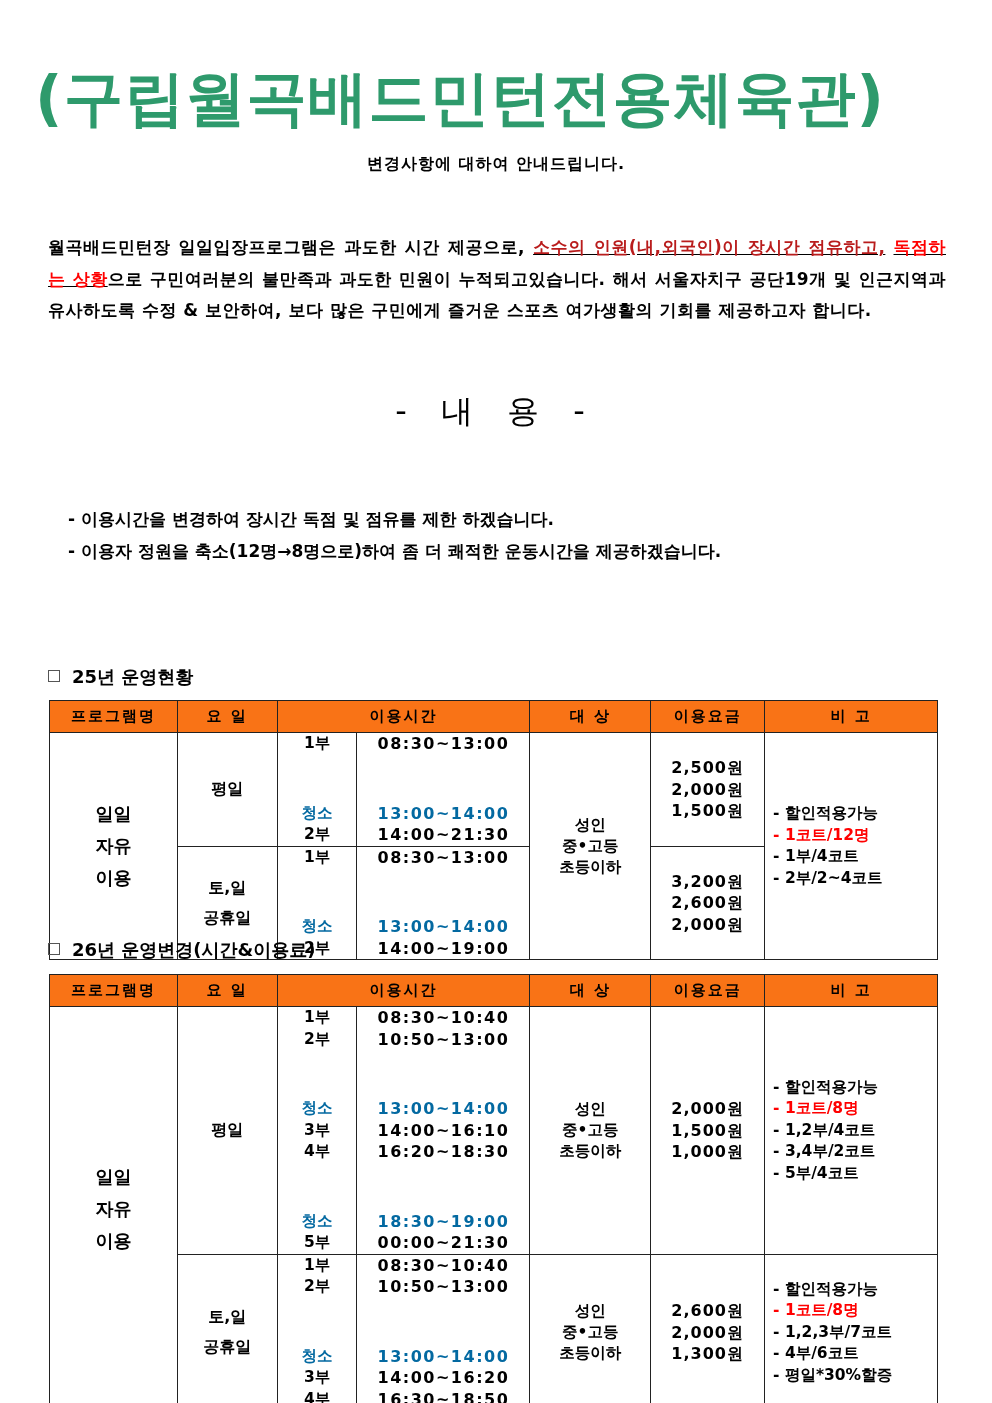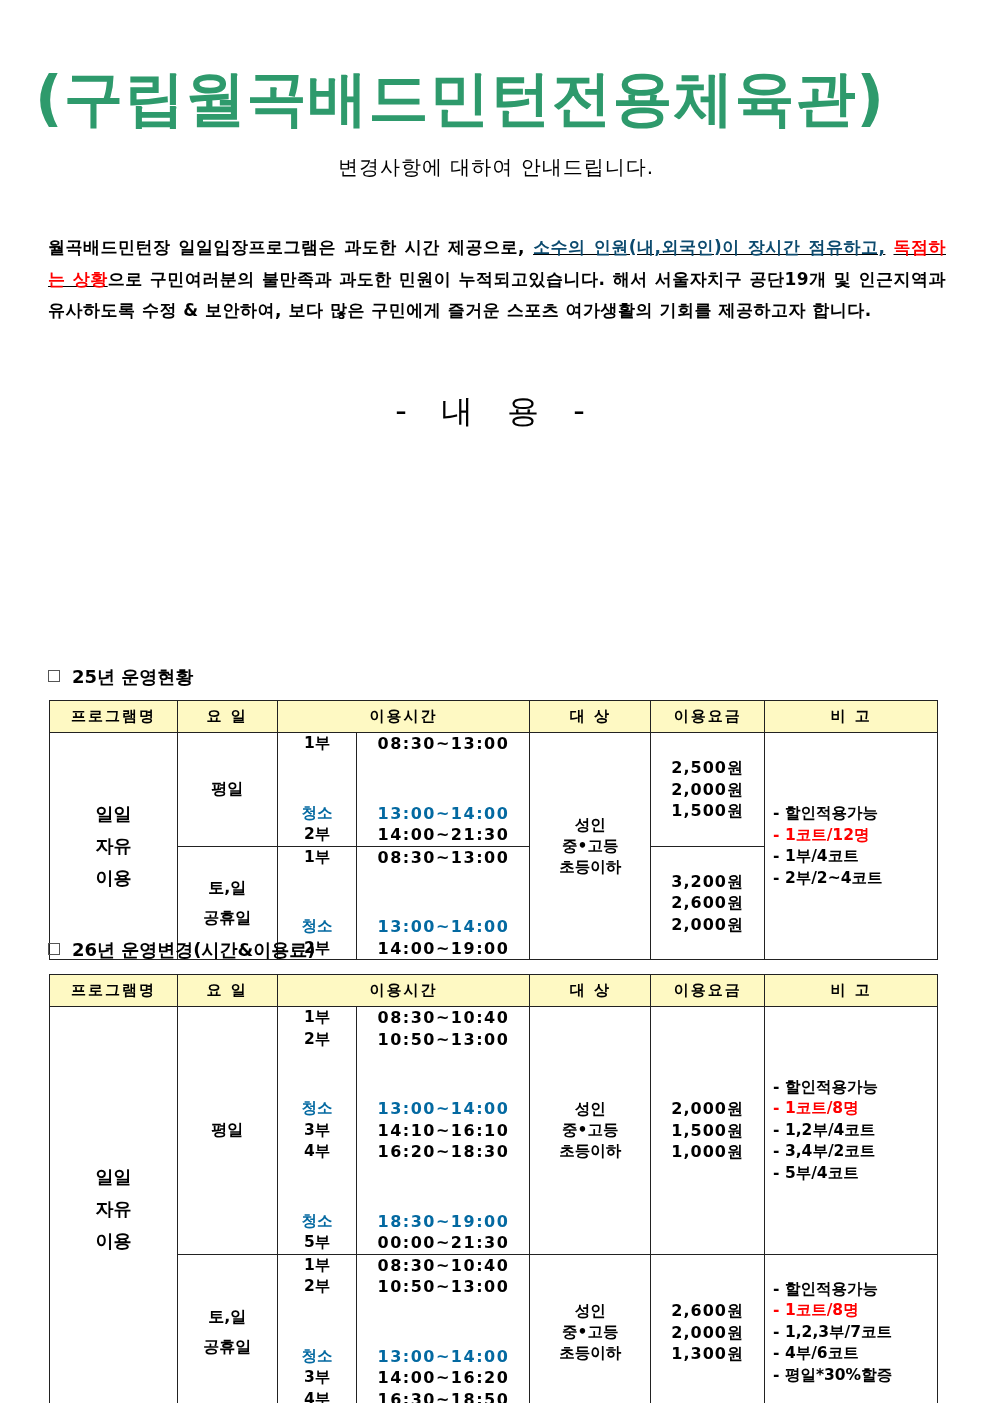--- a/index.html
+++ b/index.html
@@ -5,27 +5,27 @@
   * { margin: 0; padding: 0; box-sizing: border-box; }
   html, body { width: 992px; height: 1403px; background: #ffffff; }
   body { font-family: "DejaVu Sans", "Liberation Sans", sans-serif; color: #000; position: relative; overflow: hidden; }
 
   .title {
     position: absolute; left: 0; top: 62px; width: 920px; text-align: center;
     font-size: 60px; font-weight: bold; color: #2e9a6c; letter-spacing: 1px; line-height: 72px;
   }
   .subtitle {
     position: absolute; left: 0; top: 154px; width: 992px; text-align: center;
-    font-size: 20px; font-weight: normal; letter-spacing: 1px;
+    font-size: 16px; font-weight: bold; letter-spacing: 1px;
   }
   .intro {
     position: absolute; left: 48px; top: 232px; width: 898px;
     font-size: 17px; font-weight: bold; line-height: 31.5px; text-align: justify; letter-spacing: 0.5px;
   }
-  .hl-orange { color: #0c4a6e; text-decoration: underline; text-decoration-color: #000; }
+  .hl-orange { color: #b91c1c; text-decoration: underline; text-decoration-color: #000; }
   .hl-red { color: #ff0000; text-decoration: underline; text-decoration-color: #000; }
 
   .content-heading {
     position: absolute; left: 0; top: 390px; width: 992px; text-align: center;
     font-size: 32px; font-weight: normal; letter-spacing: 12px;
   }
   .section1 { position: absolute; left: 48px; top: 504px; width: 900px; font-size: 17px; font-weight: bold; }
   .section1 .s-title { height: 28px; line-height: 28px; }
   .section1 .s-item { height: 31.5px; line-height: 31.5px; padding-left: 20px; }
 
@@ -34,21 +34,21 @@
   }
   .tbl-label .box {
     display: inline-block; width: 12px; height: 12px; border: 1px solid #555; margin-right: 12px; vertical-align: 1px;
   }
 
   table.sched {
     position: absolute; left: 49px; width: 889px; border-collapse: collapse;
     font-size: 15.5px; font-weight: bold;
   }
   table.sched th {
-    background: #fef9c3; height: 32px; font-weight: bold; font-size: 15px;
+    background: #f97316; height: 32px; font-weight: bold; font-size: 15px;
     border: 1.5px solid #222; text-align: center; letter-spacing: 2px;
   }
   table.sched td { border: 1.5px solid #222; text-align: center; vertical-align: middle; }
   table.sched td.part { border-right: 1px solid #222; line-height: 21.5px; }
   table.sched td.time { line-height: 21.5px; letter-spacing: 1.5px; font-size: 16px; font-family: "DejaVu Sans", sans-serif; }
   table.sched td.fee { line-height: 21.5px; letter-spacing: 1px; font-size: 16px; }
   table.sched td.note { text-align: left; padding-left: 8px; line-height: 21.5px; }
   table.sched td.prog { font-size: 18px; line-height: 32px; }
   table.sched td.day { font-size: 16px; line-height: 30px; }
   table.sched td.target { line-height: 21px; }
@@ -63,20 +63,22 @@
 <div class="subtitle">변경사항에 대하여 안내드립니다.</div>
 
 <div class="intro">
   <span>월곡배드민턴장 일일입장프로그램은 과도한 시간 제공으로, </span><span class="hl-orange">소수의 인원(내,외국인)이 장시간 점유하고,</span>
   <span class="hl-red">독점하는 상황</span><span>으로 구민여러분의 불만족과 과도한 민원이 누적되고있습니다. 해서 서울자치구 공단19개 및 인근지역과 유사하도록 수정 &amp; 보안하여, 보다 많은 구민에게 즐거운 스포츠 여가생활의 기회를 제공하고자 합니다.</span>
 </div>
 
 <div class="content-heading">- 내 용 -</div>
 
 <div class="section1">
+  <div class="s-item">- 이용시간을 변경하여 장시간 독점 및 점유를 제한 하겠습니다.</div>
+  <div class="s-item">- 이용자 정원을 축소(12명→8명으로)하여 좀 더 쾌적한 운동시간을 제공하겠습니다.</div>
 </div>
 
 <div class="tbl-label" style="top:664px;">
   <span class="box"></span><span>25년 운영현황</span>
 </div>
 
 <table class="sched" style="top:700px;">
   <colgroup>
     <col style="width:128px">
       <col style="width:100px">
@@ -193,21 +195,21 @@
       <span class="line blue">청소</span>
       <span class="line">3부</span>
       <span class="line">4부</span>
       <span class="line blue">청소</span>
       <span class="line">5부</span>
     </td>
     <td class="time">
       <span class="line">08:30~10:40</span>
       <span class="line">10:50~13:00</span>
       <span class="line blue">13:00~14:00</span>
-      <span class="line">14:10~16:10</span>
+      <span class="line">14:00~16:10</span>
       <span class="line">16:20~18:30</span>
       <span class="line blue">18:30~19:00</span>
       <span class="line">00:00~21:30</span>
     </td>
     <td class="target">
       <span class="line">성인</span>
       <span class="line">중•고등</span>
       <span class="line">초등이하</span>
     </td>
     <td class="fee">

